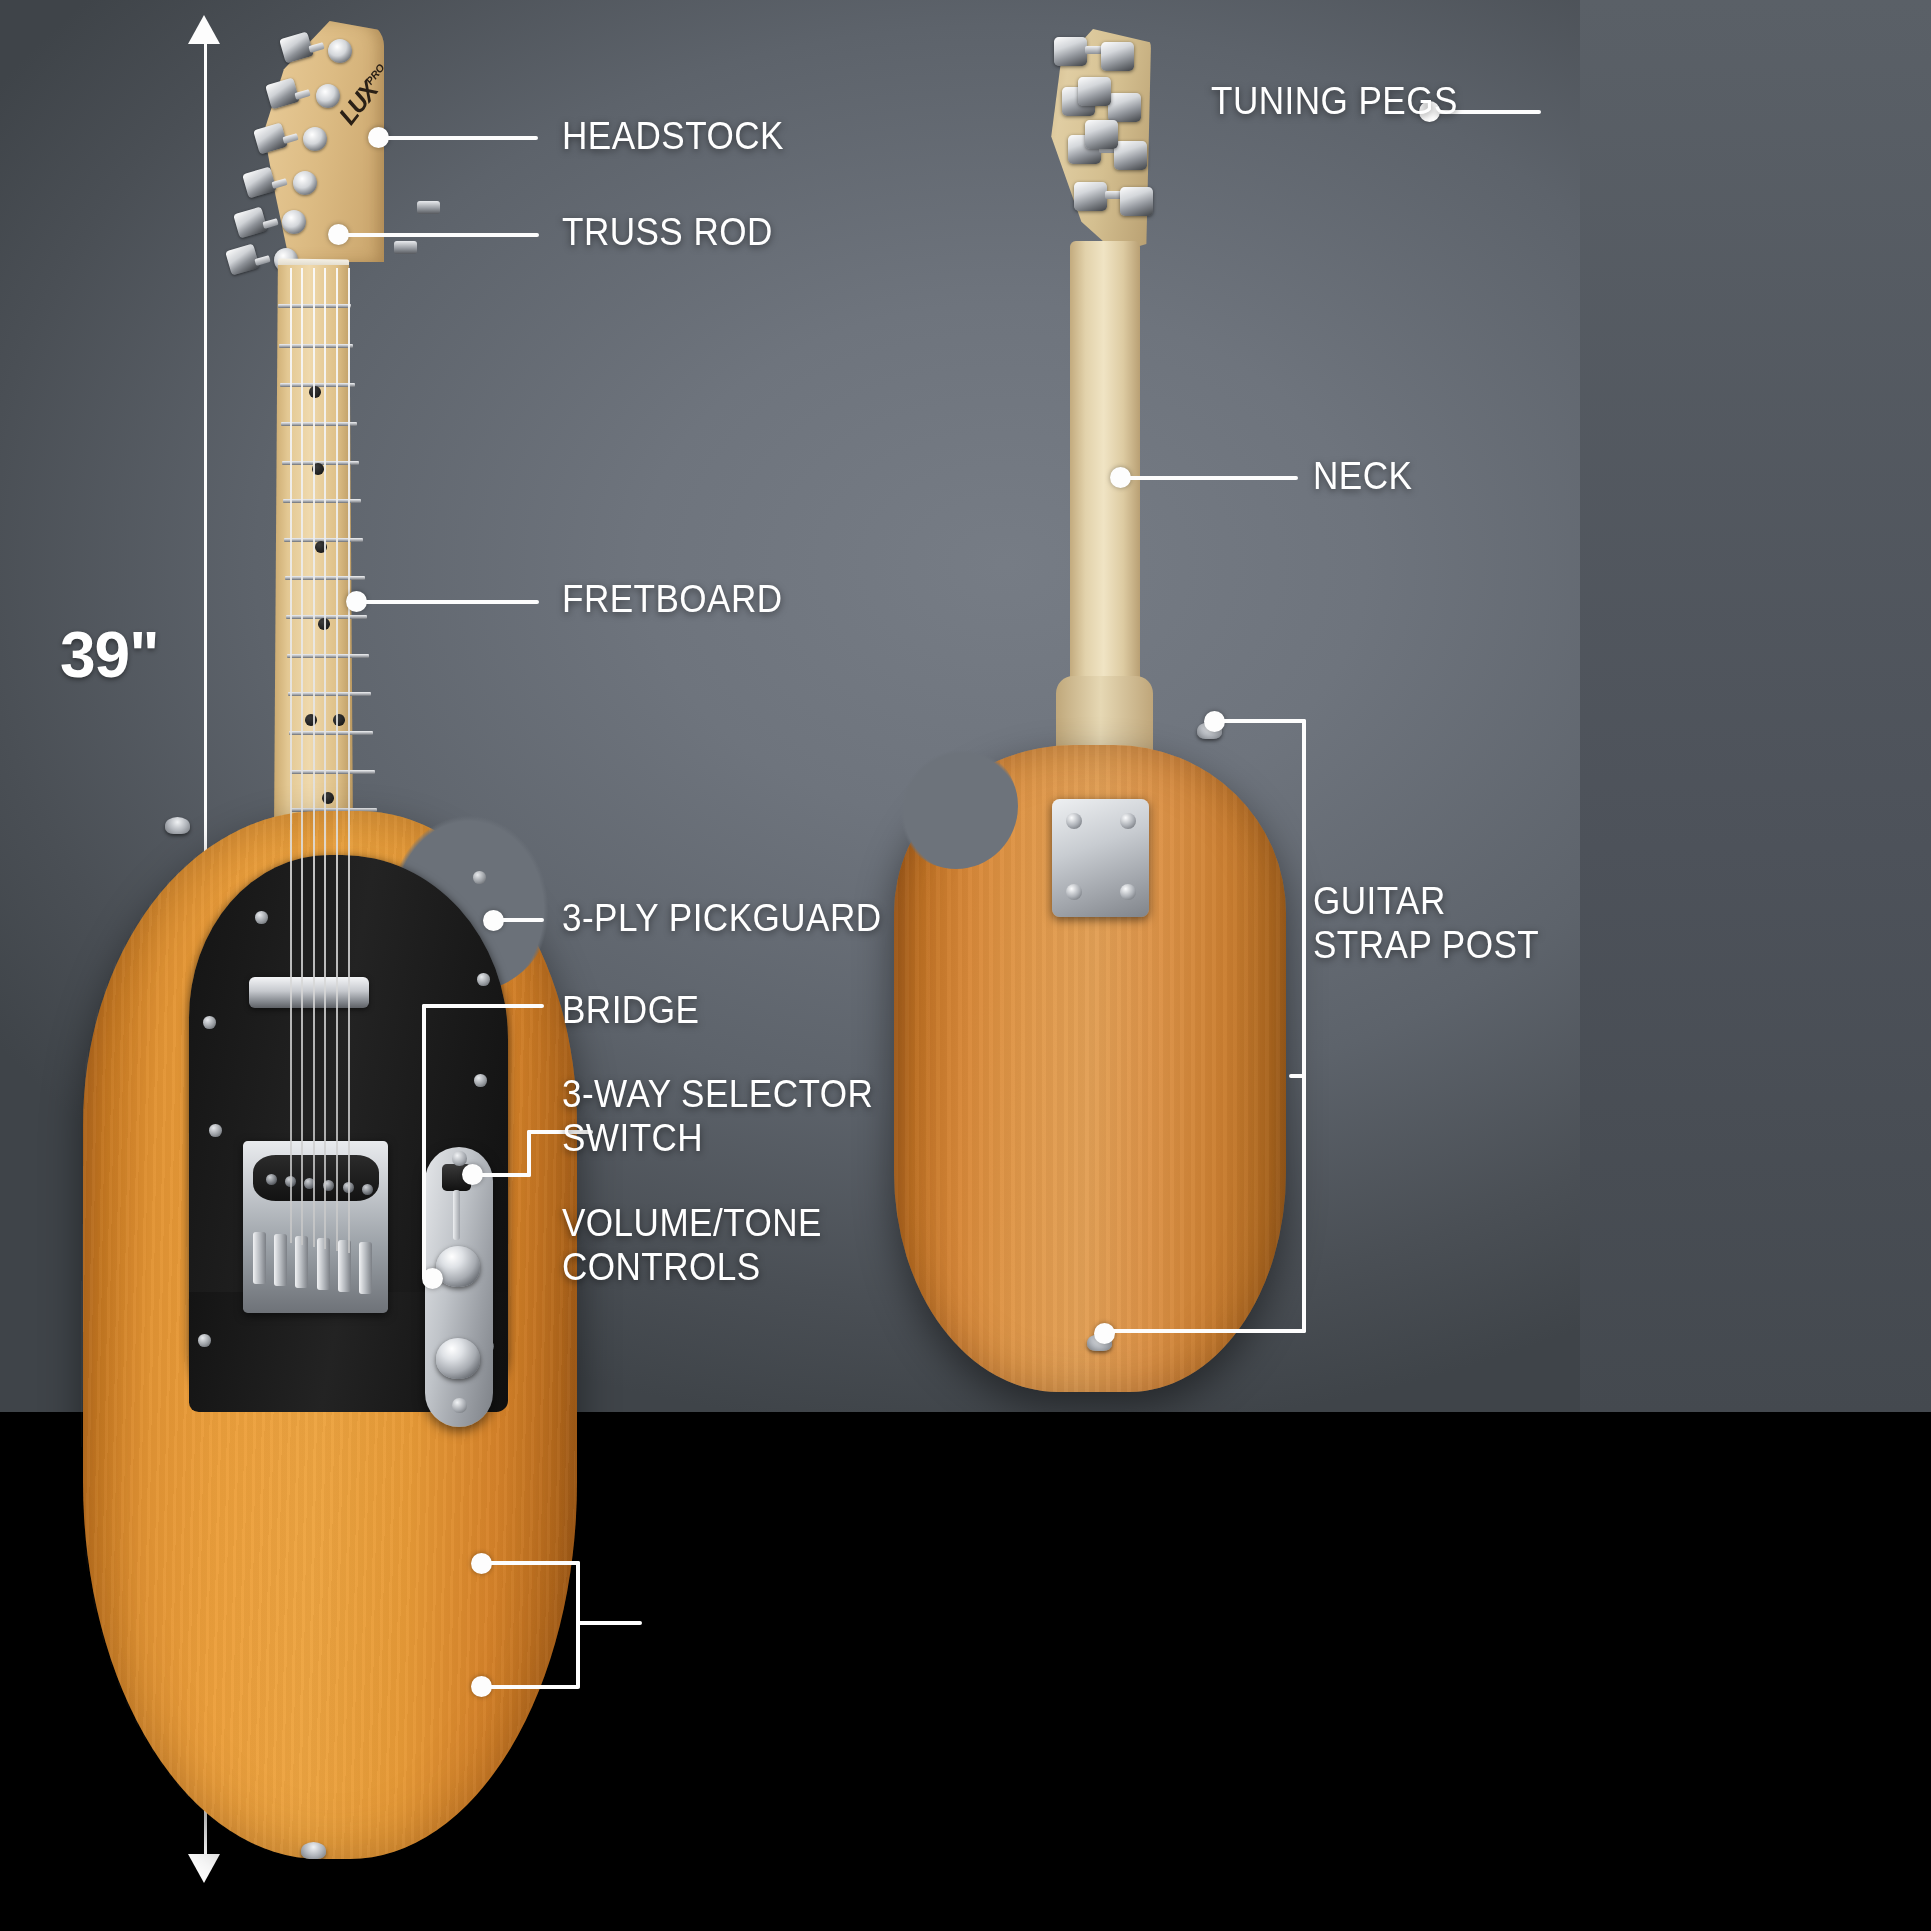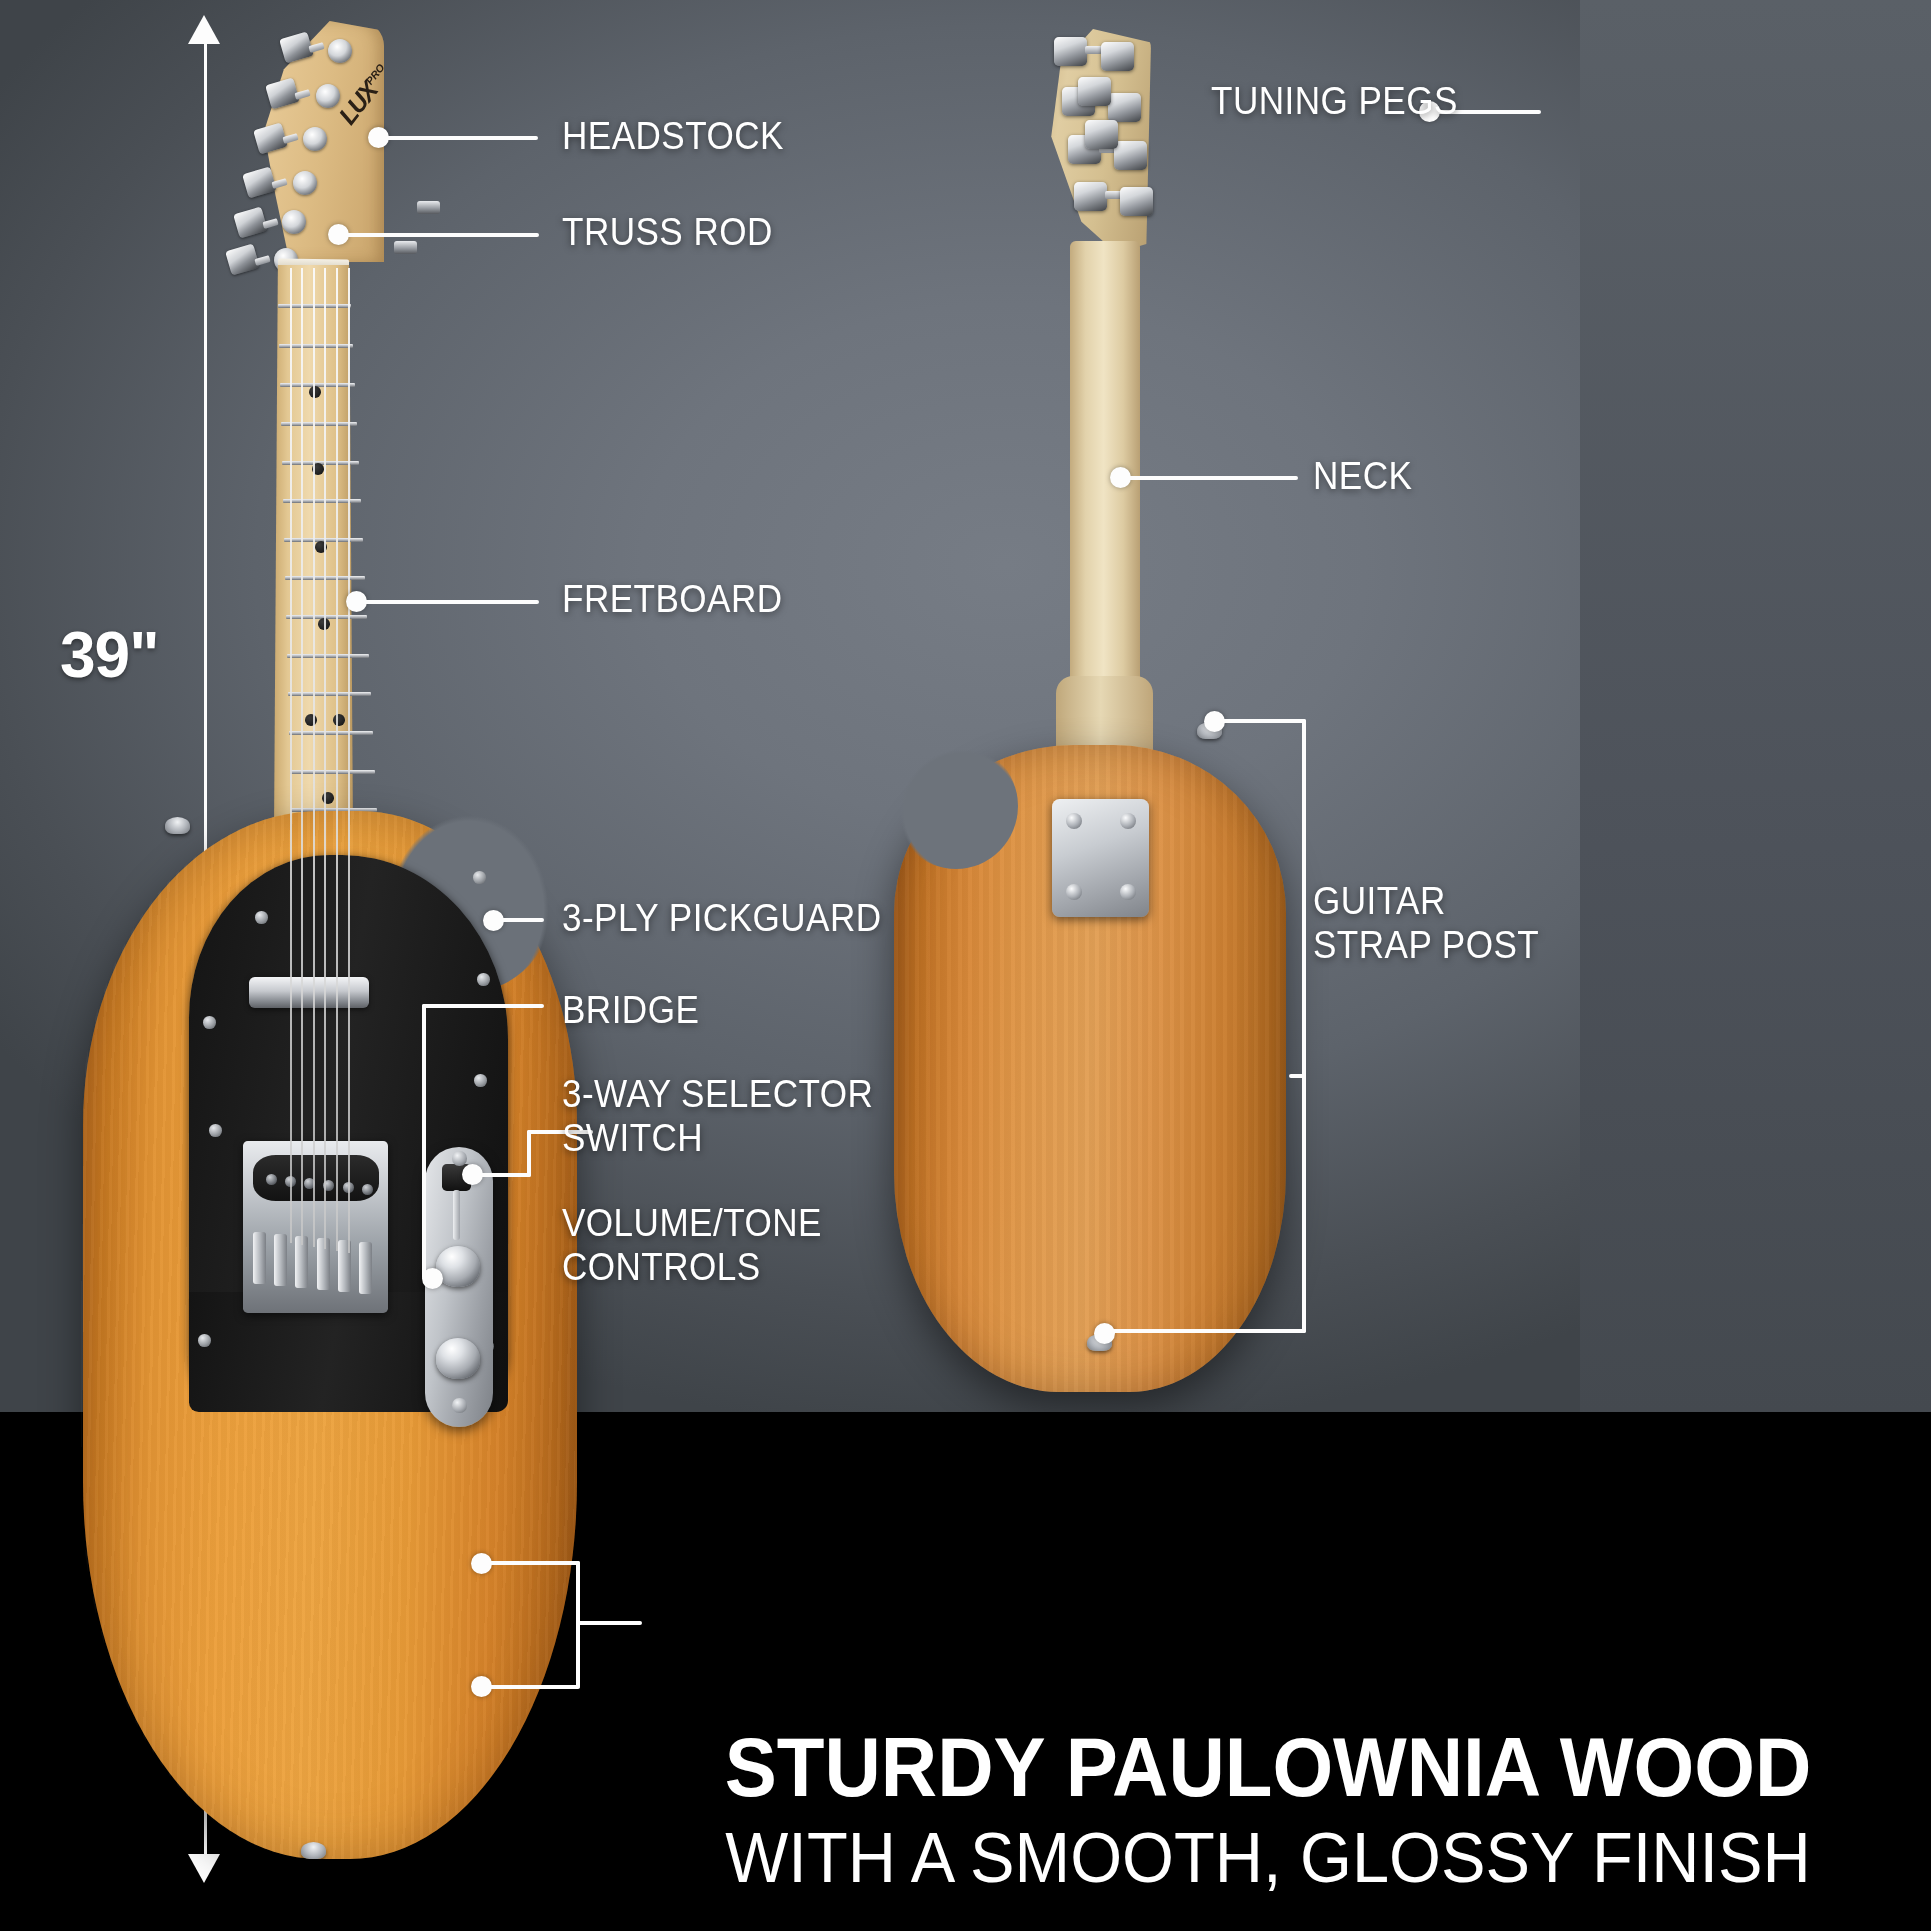--- a/index.html
+++ b/index.html
@@ -555,19 +555,15 @@
     <div class="brk" style="left:1219px;top:719px;">
       <i style="left:0;top:0;width:87px;height:3.9px;"></i>
       <i style="left:83px;top:0;width:3.9px;height:614px;"></i>
       <i style="left:-120px;top:610px;width:207px;height:3.9px;"></i>
       <i style="left:70px;top:355px;width:17.4px;height:3.9px;"></i>
     </div>
     <div class="callout" style="left:1313px;top:879px;">GUITAR
 STRAP POST</div>
   </div>
 
-  <div class="headline">
-    <div class="l1">STURDY PAULOWNIA WOOD</div>
-    <div class="l2">WITH A SMOOTH, GLOSSY FINISH</div>
-  </div>
 
 </div>
 
 
 </body></html>

